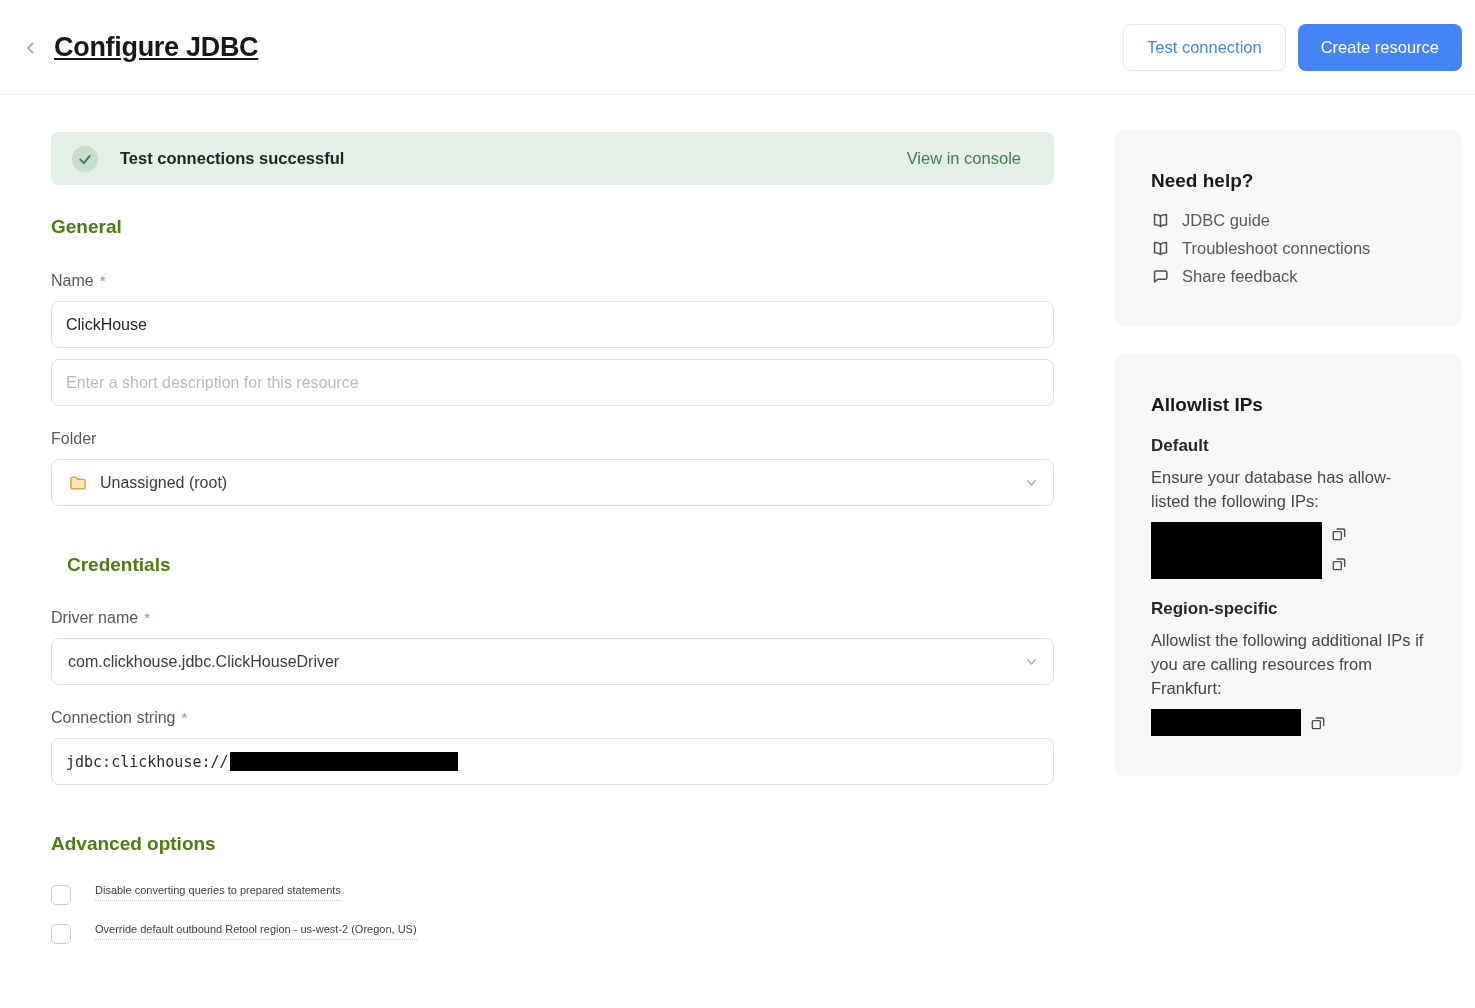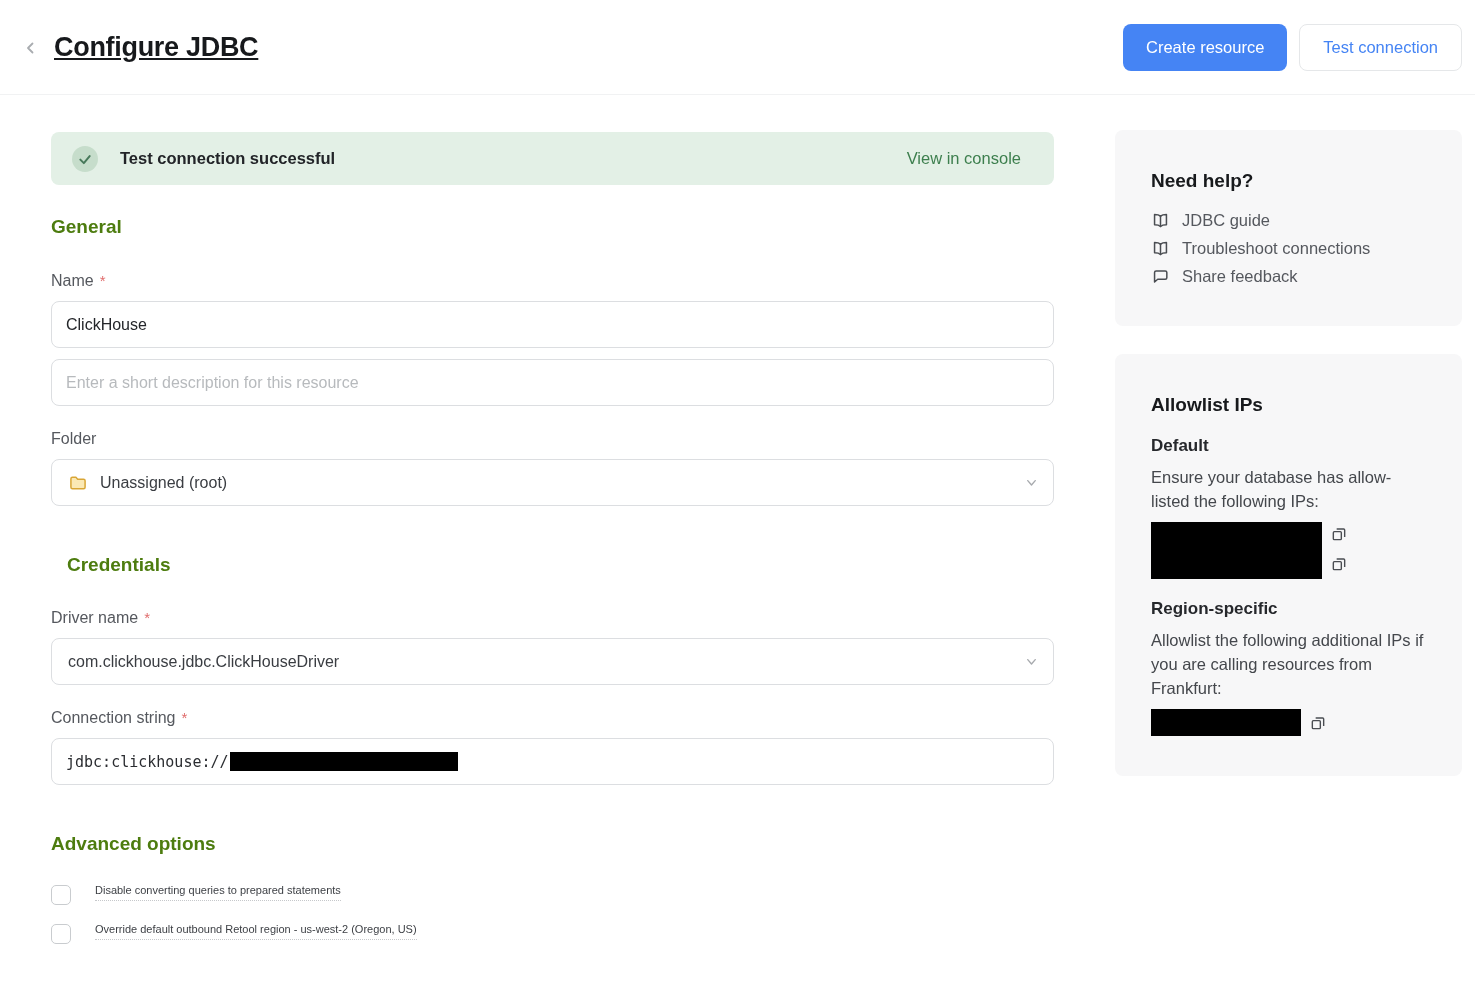--- a/index.html
+++ b/index.html
@@ -116,36 +116,36 @@
 <div class="header">
   <div class="back-btn">
     <span>
       <svg width="18" height="18" viewBox="0 0 24 24" fill="none" stroke="currentColor" stroke-width="2.4" stroke-linecap="round" stroke-linejoin="round">
           <polyline points="14 6 8 12 14 18"></polyline>
         </svg>
     </span>
   </div>
   <div class="page-title">Configure JDBC</div>
   <div class="header-actions">
+    <button class="btn btn-secondary">Test connection</button>
     <button class="btn btn-primary">Create resource</button>
-    <button class="btn btn-secondary">Test connection</button>
   </div>
 </div>
 
 <div class="content">
 
   <div class="main-col">
 
     <div class="banner">
       <div class="check-circle">
         <svg width="14" height="14" viewBox="0 0 24 24" fill="none" stroke="#47795a" stroke-width="3.4" stroke-linecap="round" stroke-linejoin="round">
             <polyline points="4 13 10 19 20 7"></polyline>
           </svg>
       </div>
-      <div class="banner-msg">Test connection successful</div>
+      <div class="banner-msg">Test connections successful</div>
       <div class="banner-link">View in console</div>
     </div>
 
     <div class="section-heading h-general">General</div>
 
     <div class="field-label-row lbl-name">
       <span class="field-label">
         <span>Name</span>
           <span class="req">*</span>
       </span>

